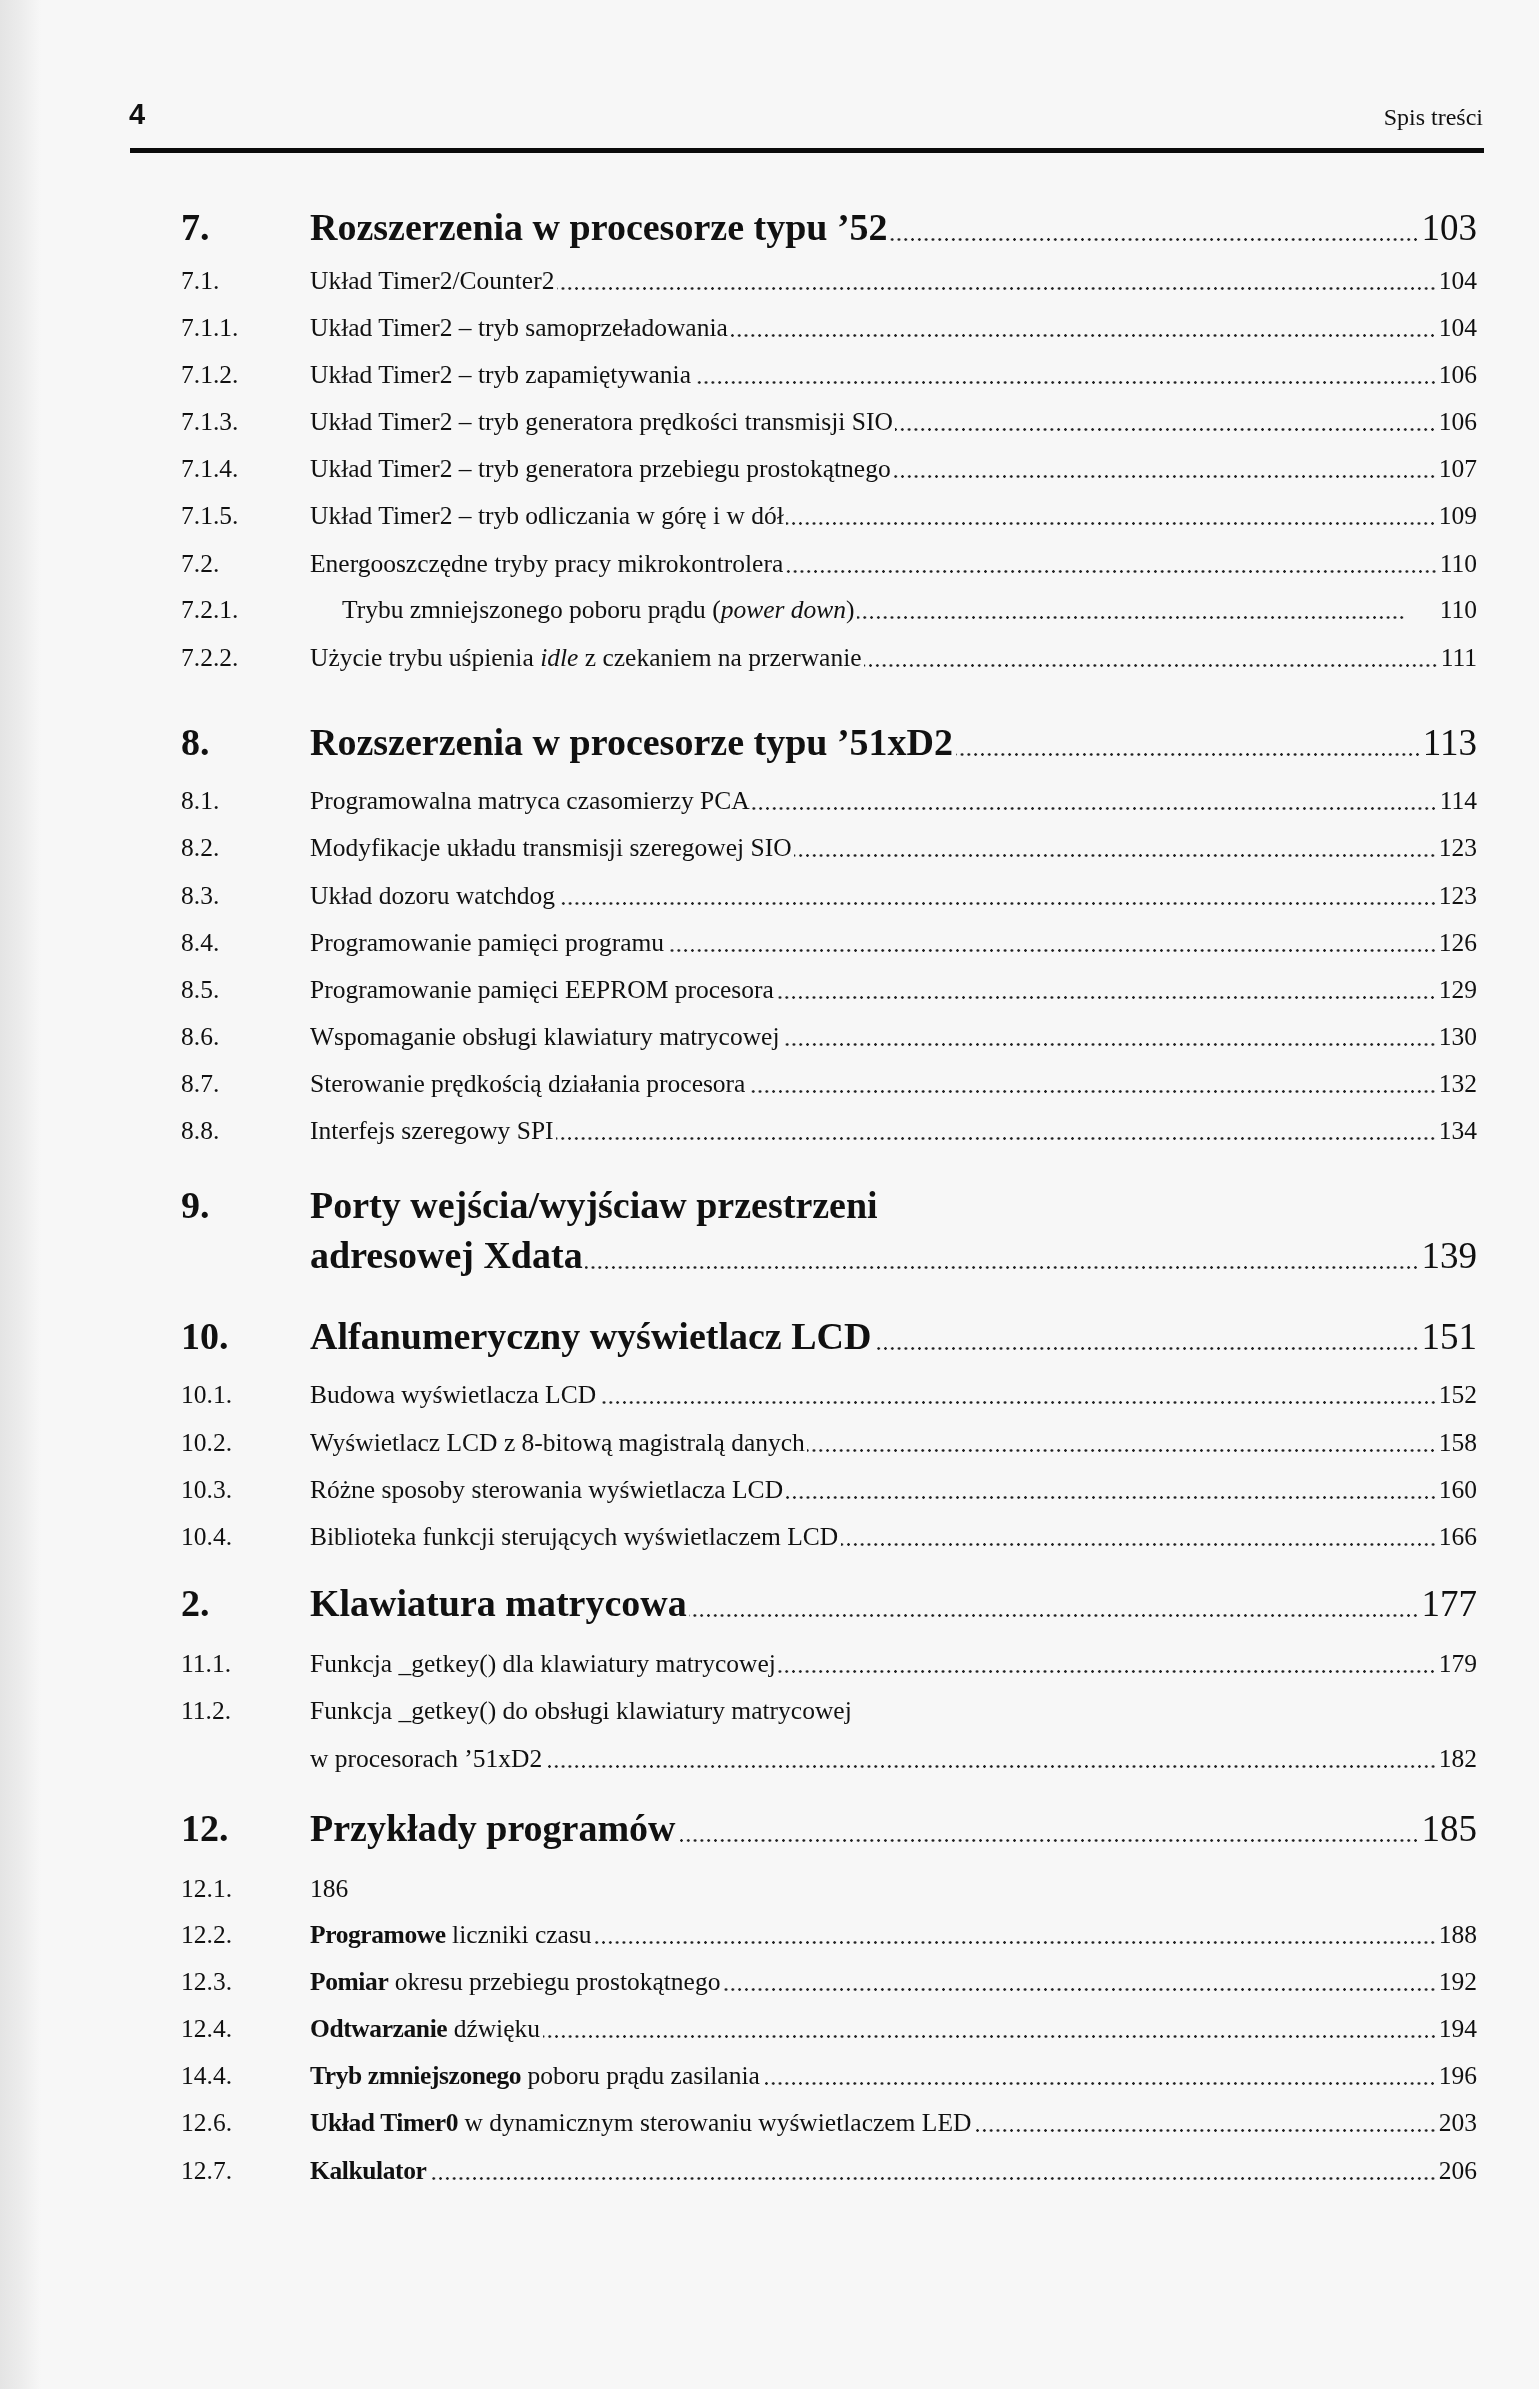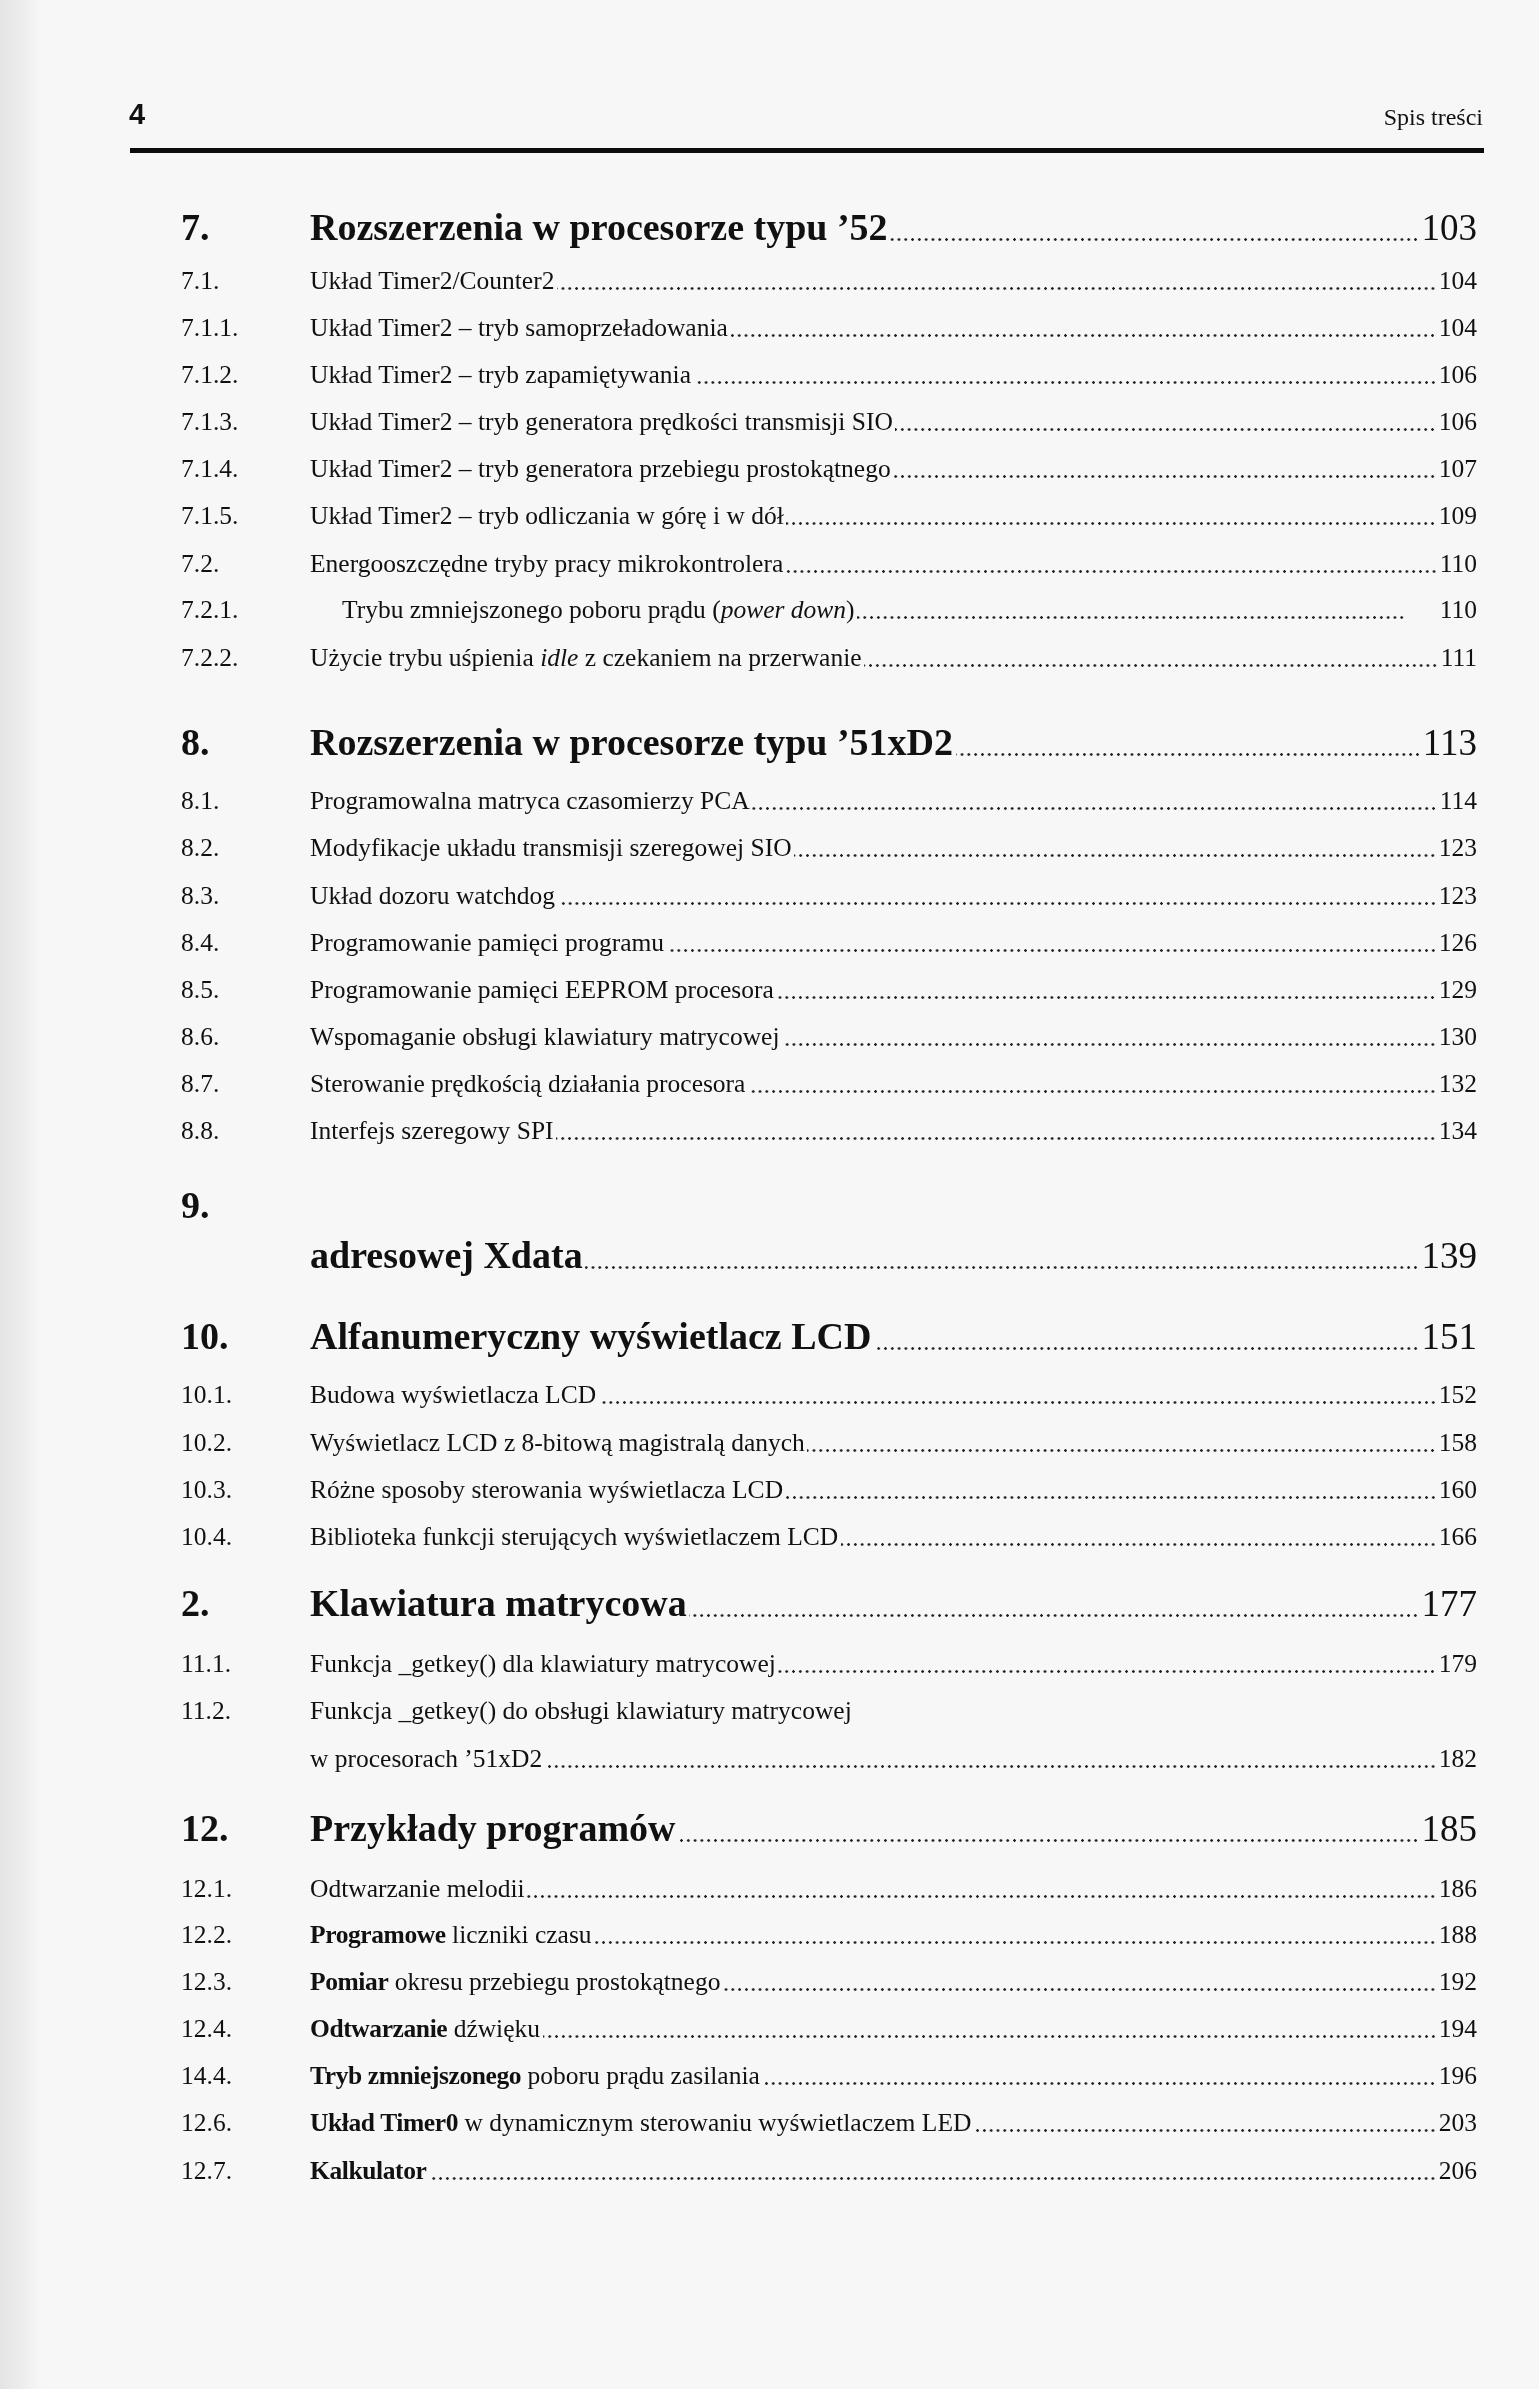--- a/index.html
+++ b/index.html
@@ -211,20 +211,24 @@
     <div class="row sub" style="top: 1118px;">
       <span class="num">8.8.</span>
       <span class="title-wrap">
         <span class="title">Interfejs szeregowy SPI</span>
         <span class="leader"></span>
       </span>
       <span class="page">134</span>
     </div>
     <div class="row chap line1" style="top: 1186px;">
       <span class="num">9.</span>
+      <span class="title-wrap">
+        <span class="title">Porty wejścia/wyjściaw przestrzeni</span>
+        <span class="leader"></span>
+      </span>
       <span class="page">139</span>
     </div>
     <div class="row chap" style="top: 1236px;">
       <span class="num"></span>
       <span class="title-wrap">
         <span class="title">adresowej Xdata</span>
         <span class="leader"></span>
       </span>
       <span class="page">139</span>
     </div>
@@ -303,24 +307,20 @@
     <div class="row chap" style="top: 1809px;">
       <span class="num">12.</span>
       <span class="title-wrap">
         <span class="title">Przykłady programów</span>
         <span class="leader"></span>
       </span>
       <span class="page">185</span>
     </div>
     <div class="row sub" style="top: 1876px;">
       <span class="num">12.1.</span>
-      <span class="title-wrap">
-        <span class="title">Odtwarzanie melodii</span>
-        <span class="leader"></span>
-      </span>
       <span class="page">186</span>
     </div>
     <div class="row sub" style="top: 1922px;">
       <span class="num">12.2.</span>
       <span class="title-wrap">
         <span class="title"><span class="bold-scan">Programowe</span><span> liczniki czasu</span></span>
         <span class="leader"></span>
       </span>
       <span class="page">188</span>
     </div>

